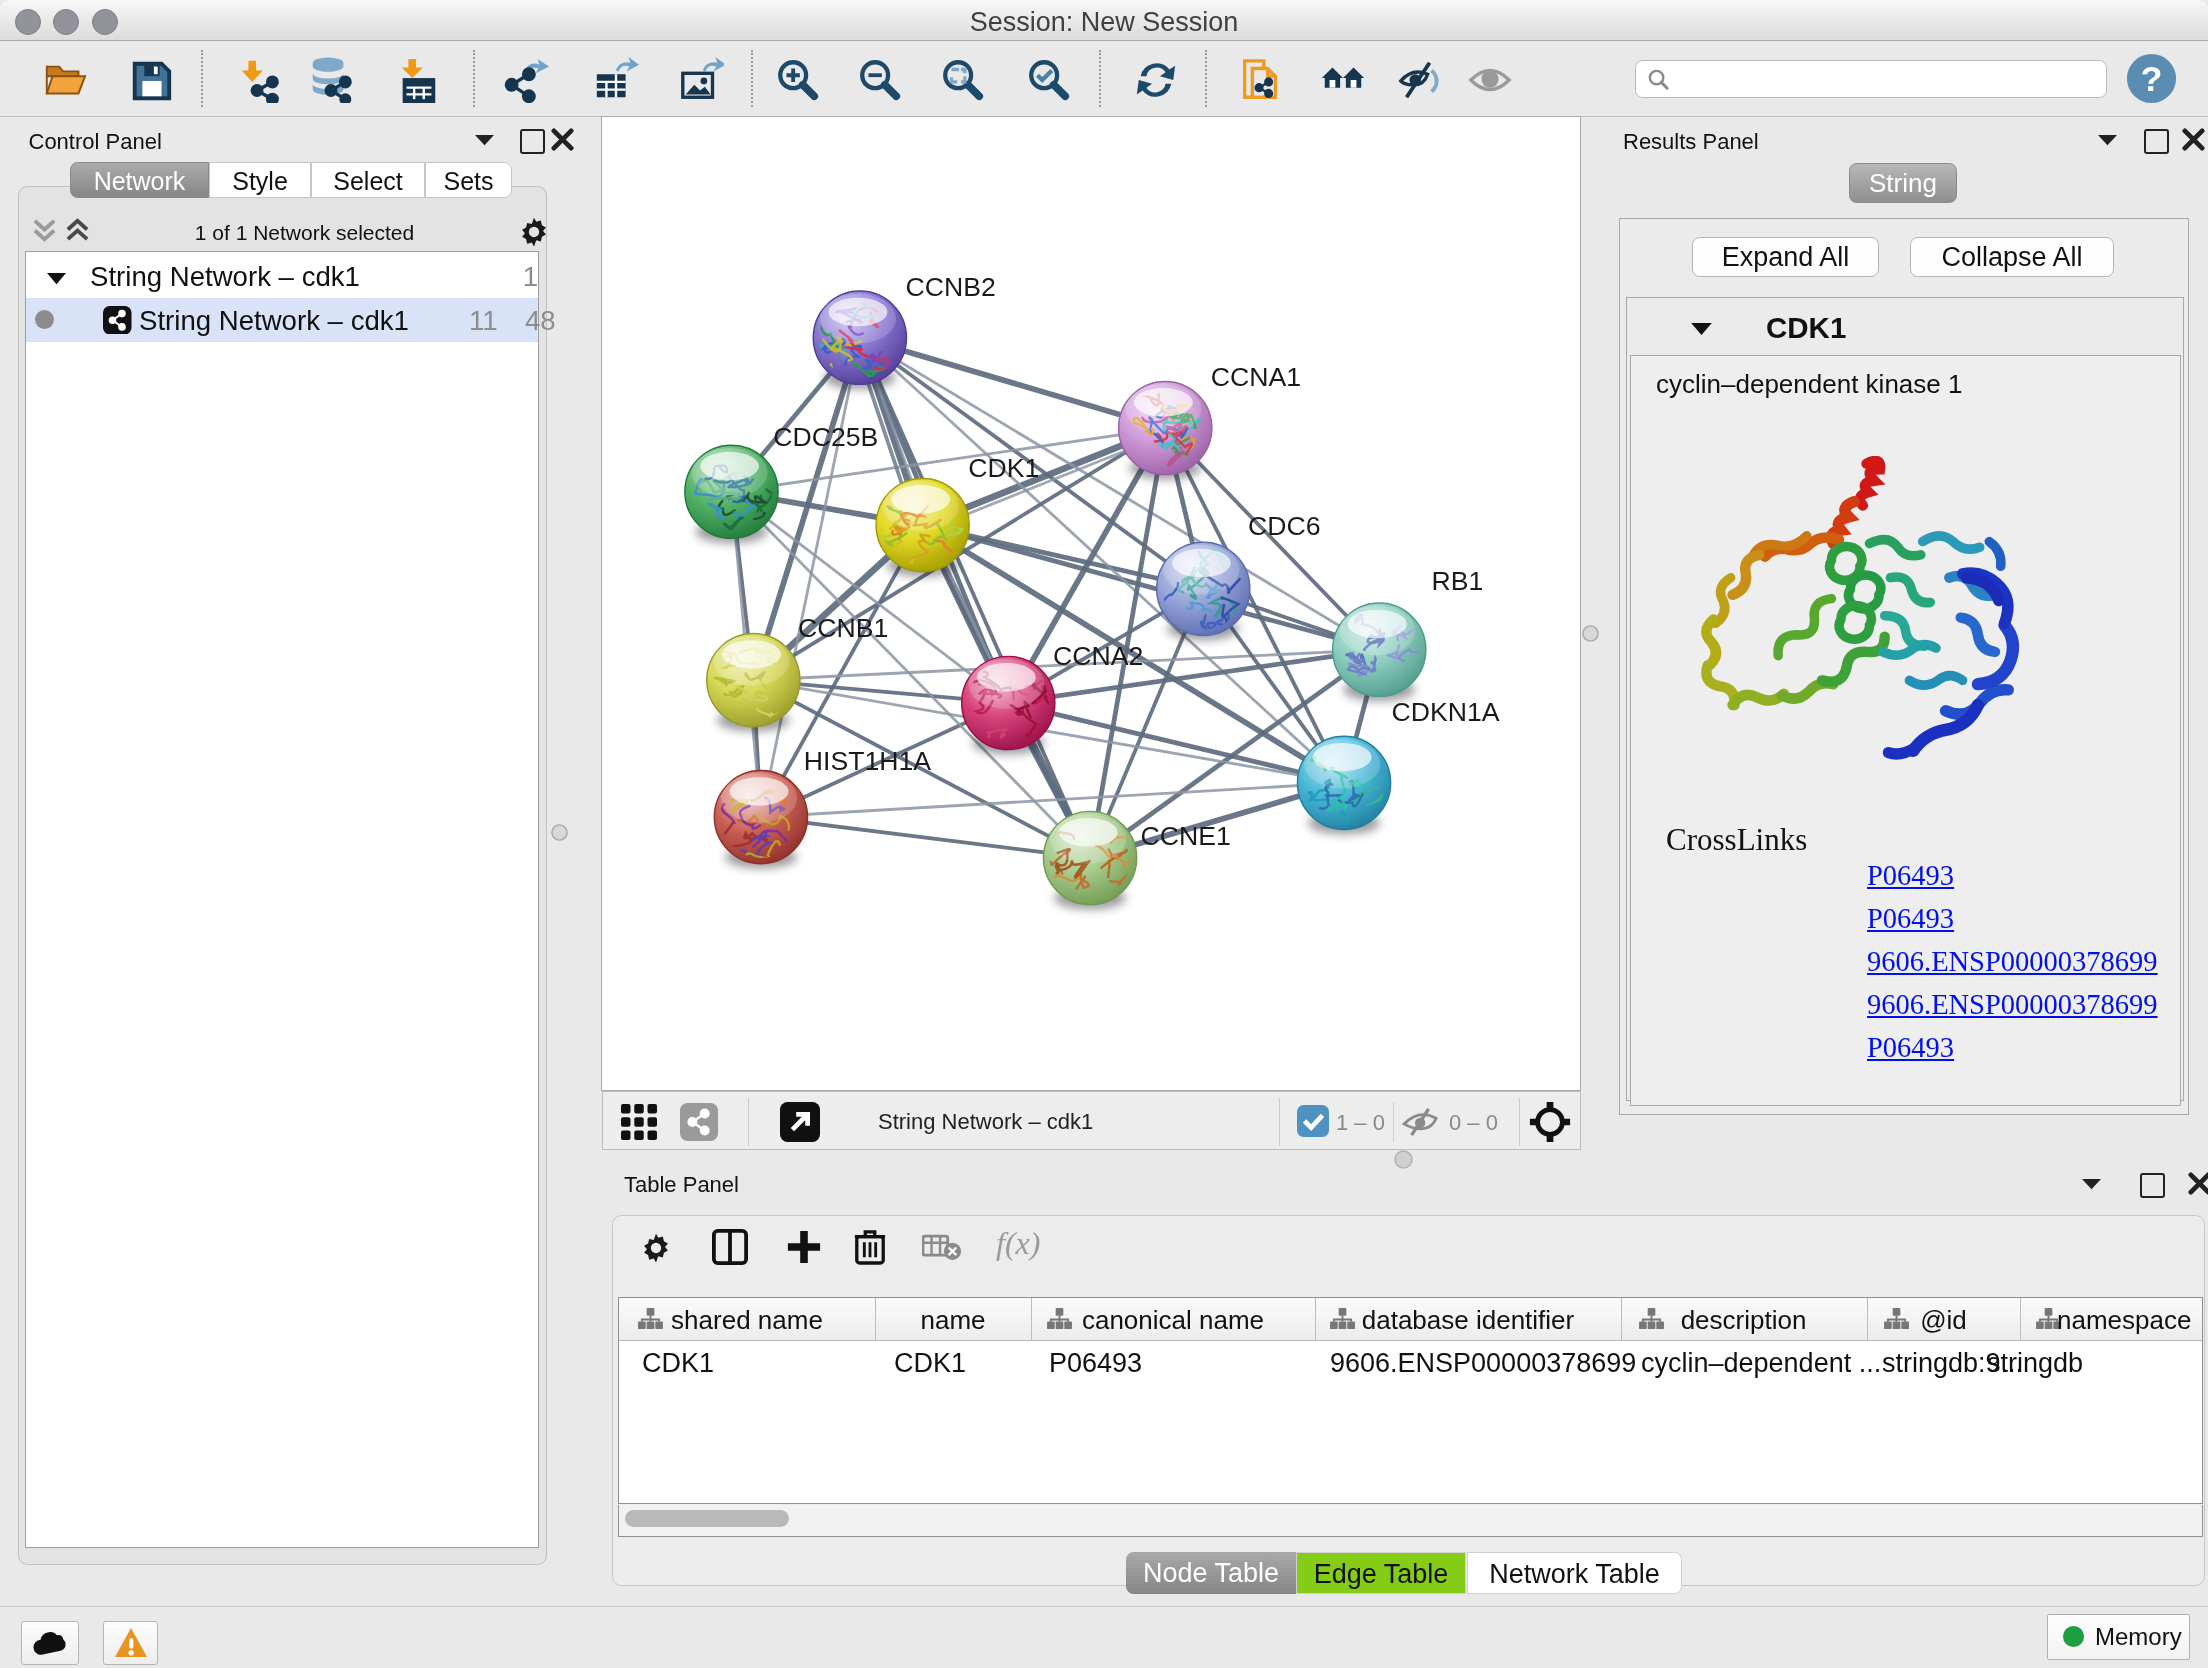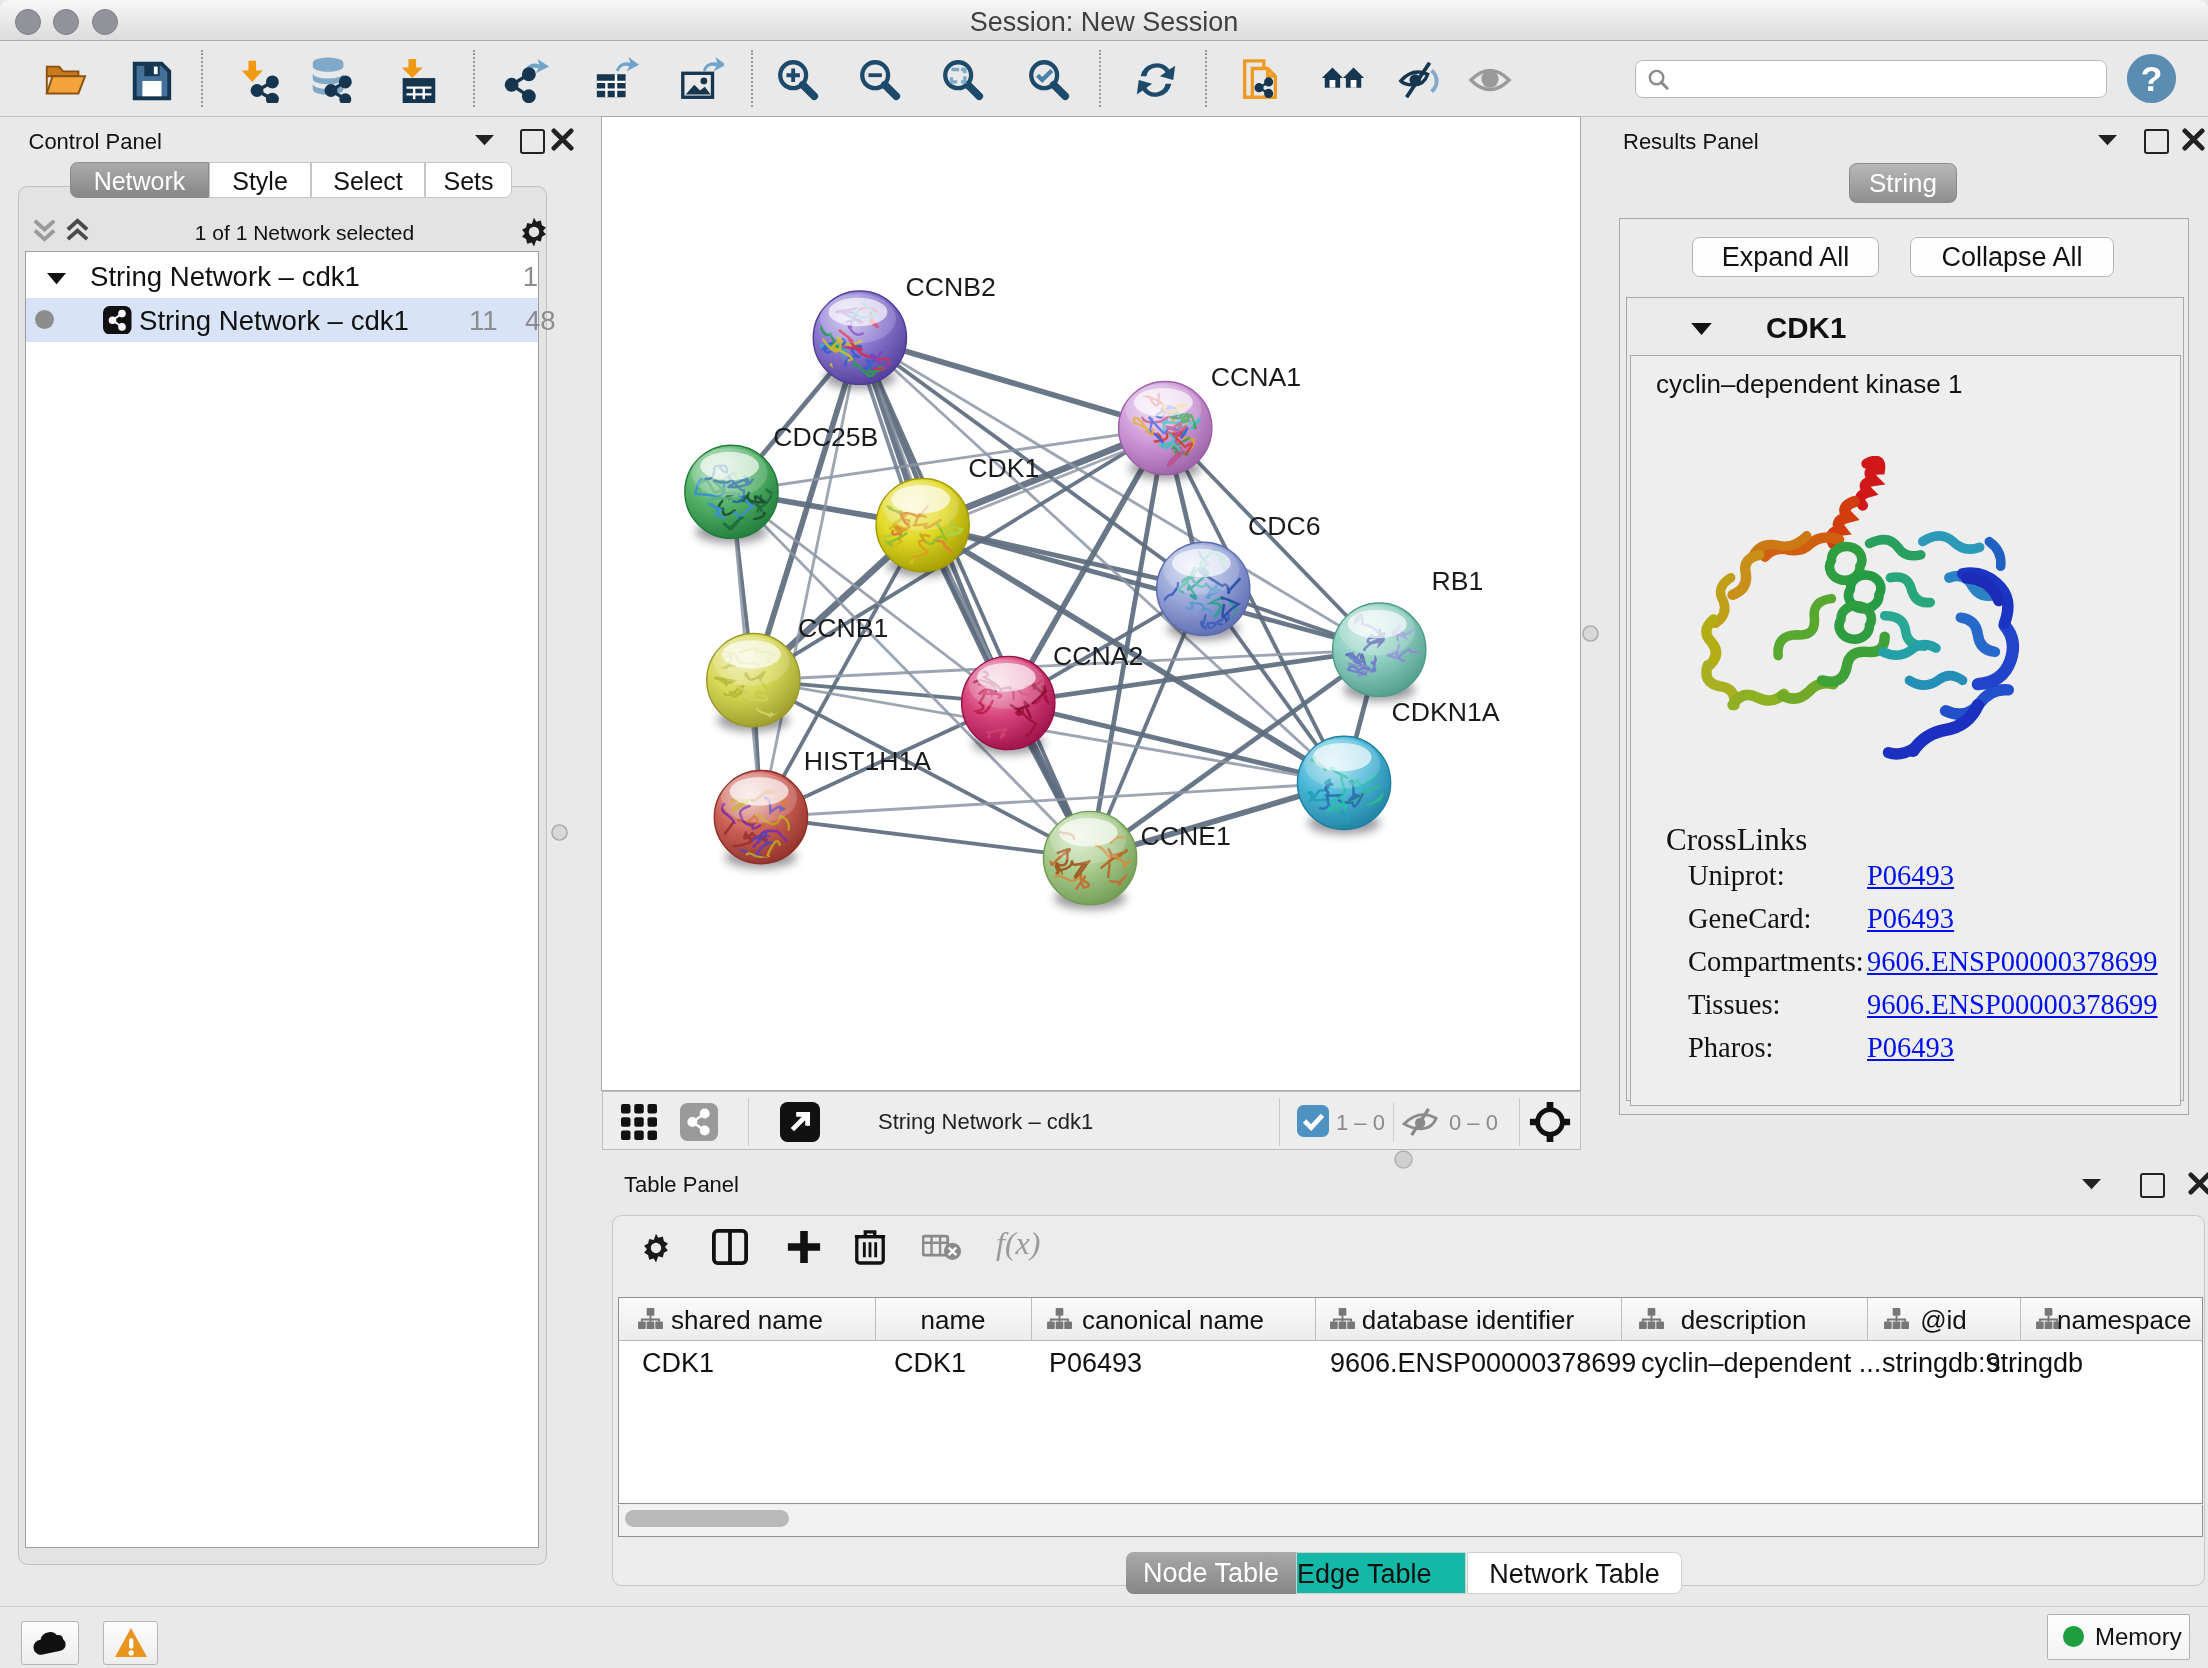--- a/index.html
+++ b/index.html
@@ -766,27 +766,20 @@
       <path d="M296 268 q22 10 36 -8 q12 -16 30 -14" stroke="#2250cc" stroke-width="12"></path>
       <path d="M330 240 q26 -2 34 -24 q8 -22 -6 -38" stroke="#2244cc" stroke-width="13"></path>
       <path d="M358 176 q10 -26 -8 -42 q-16 -14 -36 -10" stroke="#1c34c4" stroke-width="12"></path>
       <path d="M318 128 q26 2 34 24" stroke="#1c2cb8" stroke-width="12"></path>
       <path d="M330 262 q-10 22 -34 26 q-22 4 -34 22" stroke="#1b2fc0" stroke-width="13"></path>
       <path d="M262 308 q-14 8 -26 4" stroke="#1b2fc0" stroke-width="12"></path>
       <path d="M342 90 q14 10 12 26" stroke="#2060c0" stroke-width="10"></path>
       </g>
   </svg>
   <div style="position:absolute;left:59px;top:706px;font-family:'Liberation Serif',serif;font-size:31px;font-weight:normal;color:#111;">CrossLinks</div>
-  <div style="position:absolute;left:81px;top:738px;font-family:'Liberation Serif',serif;font-size:28.5px;color:#111;line-height:43px;">
-    <div>Uniprot:</div>
-      <div>GeneCard:</div>
-      <div>Compartments:</div>
-      <div>Tissues:</div>
-      <div>Pharos:</div>
-  </div>
   <div style="position:absolute;left:260px;top:738px;font-family:'Liberation Serif',serif;font-size:28.5px;line-height:43px;">
     <div class="link">P06493</div>
       <div class="link">P06493</div>
       <div class="link">9606.ENSP00000378699</div>
       <div class="link">9606.ENSP00000378699</div>
       <div class="link">P06493</div>
   </div>
 </div>
 <div id="tablepanel" class="abs" style="left:587px;top:1166px;width:1622px;height:418px;">
   <div class="abs ptitle" style="left:37px;top:5.7px;">Table Panel</div>
@@ -861,21 +854,21 @@
     <div class="rcell" style="left:1022px;">cyclin–dependent ...</div>
     <div class="rcell" style="left:1263px;">stringdb:9...</div>
     <div class="rcell" style="left:1368px;text-align:center;">stringdb</div>
   </div>
   <div class="abs" style="left:31px;top:339px;width:1585px;height:32px;background:#f2f2f2;border:1.9px solid #8f8f8f;border-top:none;box-sizing:border-box;">
     <div class="abs" style="left:5.7px;top:4.8px;width:164px;height:17px;background:#b9b9b9;border-radius:8.6px;"></div>
   </div>
 </div>
 <div id="tabletabs" class="abs" style="left:0;top:1552px;">
   <div class="abs" style="left:1126px;top:0;width:170px;height:42px;background:linear-gradient(#a9a9a9,#858585);border-radius:7.6px 0 0 7.6px;color:#fff;font-size:27px;text-align:center;line-height:42px;">Node Table</div>
-  <div class="abs" style="left:1296px;top:0;width:170px;height:42px;background:#14b8a6;border:1px solid #d0d0d0;box-sizing:border-box;color:#111;font-size:27px;line-height:42px;">Edge Table</div>
+  <div class="abs" style="left:1296px;top:0;width:170px;height:42px;background:#84cc16;border:1px solid #d0d0d0;box-sizing:border-box;color:#111;font-size:27px;text-align:center;line-height:42px;">Edge Table</div>
   <div class="abs" style="left:1467px;top:0;width:215px;height:42px;background:#fff;border:1px solid #d0d0d0;box-sizing:border-box;border-radius:0 7.6px 7.6px 0;color:#111;font-size:27px;text-align:center;line-height:42px;">Network Table</div>
 </div>
 <div id="bottombar" class="abs" style="left:0;top:1606px;width:2208px;height:62px;border-top:1.9px solid #cccccc;background:#e9e9e9;">
   <div class="abs" style="left:2047px;top:6.7px;width:143px;height:46px;box-sizing:border-box;background:linear-gradient(#fdfdfd,#f3f3f3);border:1.9px solid #b0b0b0;border-radius:1.9px;">
     <svg class="abs" style="left:14.3px;top:10.5px;" width="23" height="23" viewBox="0 0 24 24">
         <circle cx="12" cy="12" r="11" fill="#1d9e3f"></circle>
       </svg>
     <div class="abs" style="left:47px;top:8.6px;font-size:24px;color:#111;">Memory</div>
   </div>
 </div>

